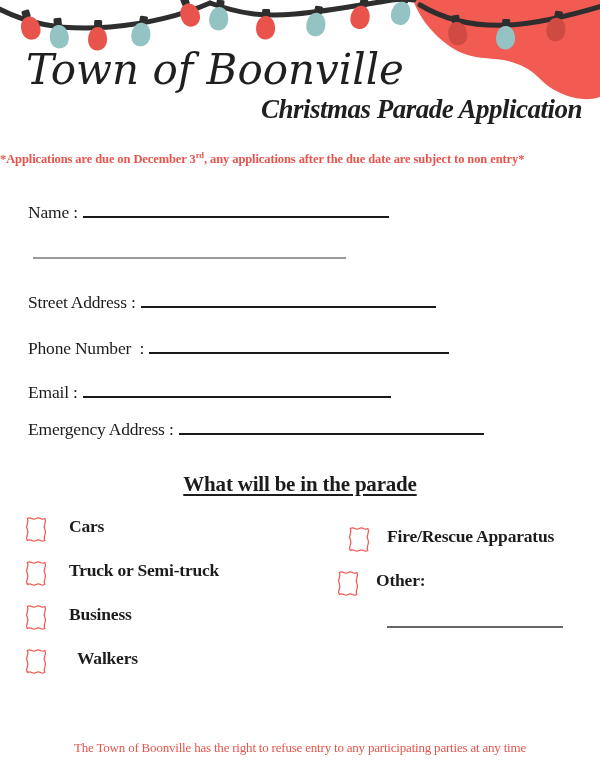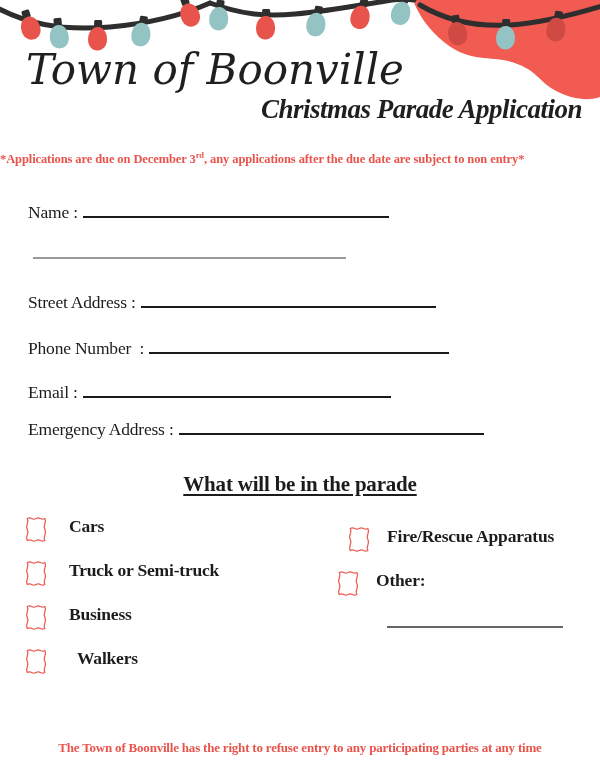--- a/index.html
+++ b/index.html
@@ -55,21 +55,21 @@
   .o-walkers{left:25px;top:648px}
   .o-walkers .olabel{margin-left:8px}
   .o-fire{left:348px;top:526px}
   .o-other{left:337px;top:570px}
   .other-line{
     position:absolute;left:387px;top:610px;width:176px;height:16px;
     border-bottom:2px solid #666;
   }
   .footer-note{
     position:absolute;top:740px;left:0;width:100%;text-align:center;
-    color:#e8544c;font-weight:bold;font-size:13px;letter-spacing:-0.2px;
+    color:#e8544c;font-weight:normal;font-size:13px;letter-spacing:-0.2px;
   }
 </style>
 </head>
 <body>
 
 <svg class="decor-svg" width="600" height="130" viewBox="0 0 600 130">
   <path d="M413,0 L600,0 L600,97
            C588,101 576,99 565,95
            C552,90 545,84 538,77
            C530,69 520,64 508,61

